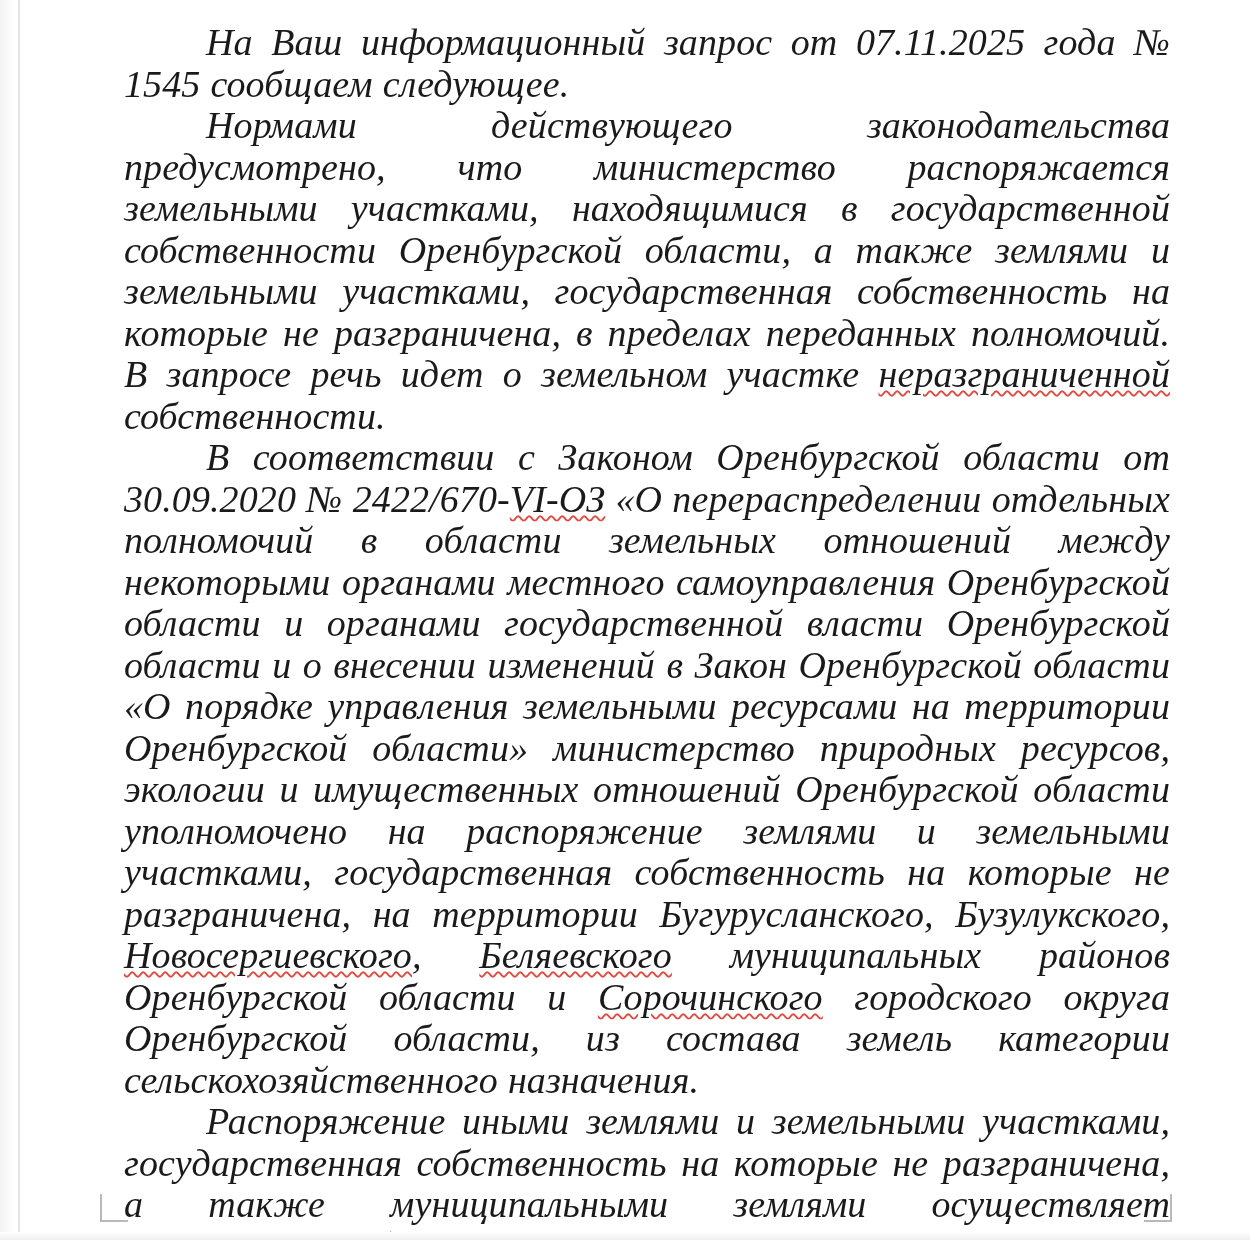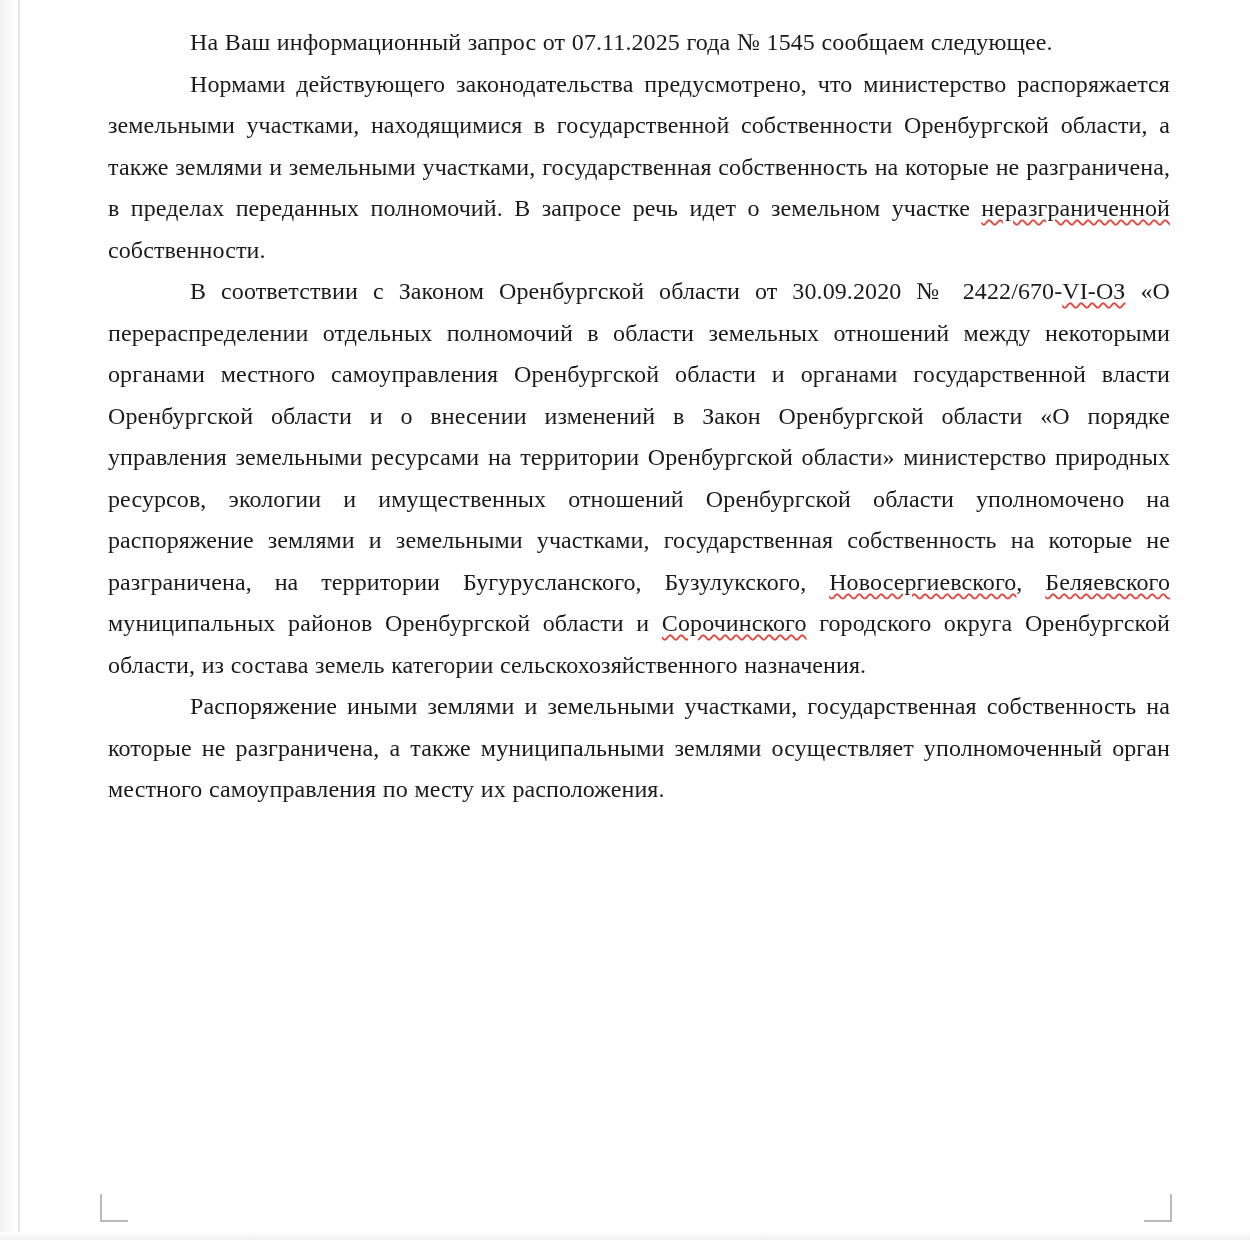--- a/index.html
+++ b/index.html
@@ -40,27 +40,28 @@
     height: 1240px;
     background: #e3e3e3;
   }
   .doc-body {
     position: absolute;
     left: 108px;
     top: 22px;
     width: 1062px;
   }
   p.para {
-    margin: 0 0 0 0;
+    margin: 0 0 0 16px;
     text-indent: 82px;
     text-align: justify;
-    font-size: 24px;
+    font-size: 38px;
     line-height: 41.5px;
     letter-spacing: 0.1px;
     word-spacing: 0.5px;
+    font-style: italic;
   }
   p.para + p.para {
     margin-top: 0px;
   }
   .spell {
     text-decoration: underline;
     text-decoration-style: wavy;
     text-decoration-color: #e04a3f;
     text-decoration-thickness: 1.5px;
     text-underline-offset: 3px;

